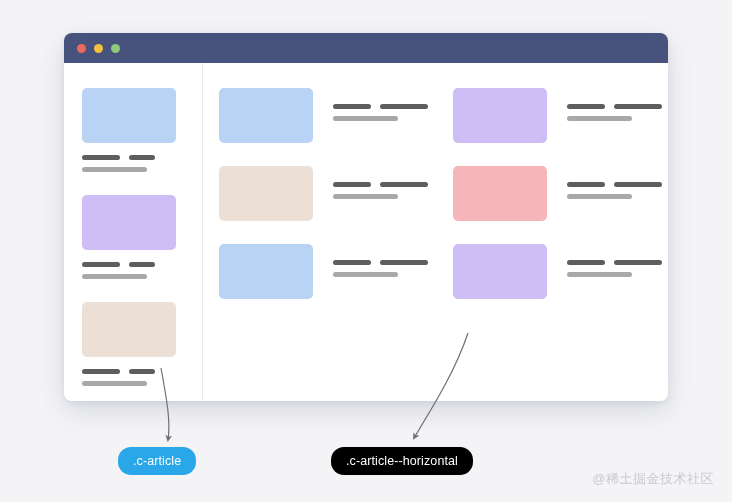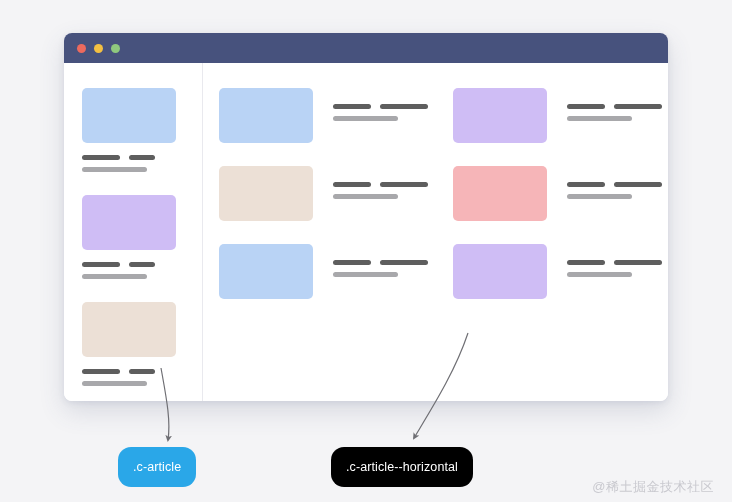--- a/index.html
+++ b/index.html
@@ -107,21 +107,21 @@
     background: #5e5e5e;
   }
   .bar.light {
     background: #a8a8ab;
   }
   .bar.sp { margin-right: 9px; }
 
   
   .pill {
     position: absolute;
-    height: 40px;
+    height: 28px;
     border-radius: 13px;
     color: #ffffff;
     font-size: 12.5px;
     display: flex;
     align-items: center;
     justify-content: center;
     white-space: nowrap;
     letter-spacing: 0.1px;
   }
   .pill-blue {
@@ -144,21 +144,21 @@
     top: 0;
     width: 732px;
     height: 502px;
     pointer-events: none;
   }
 
   
   .watermark {
     position: absolute;
     right: 18px;
-    bottom: 6px;
+    bottom: 14px;
     color: #c9c9cf;
     font-size: 13px;
     letter-spacing: 0.5px;
   }
 </style>
 </head>
 <body>
 
 <div class="window">
 

